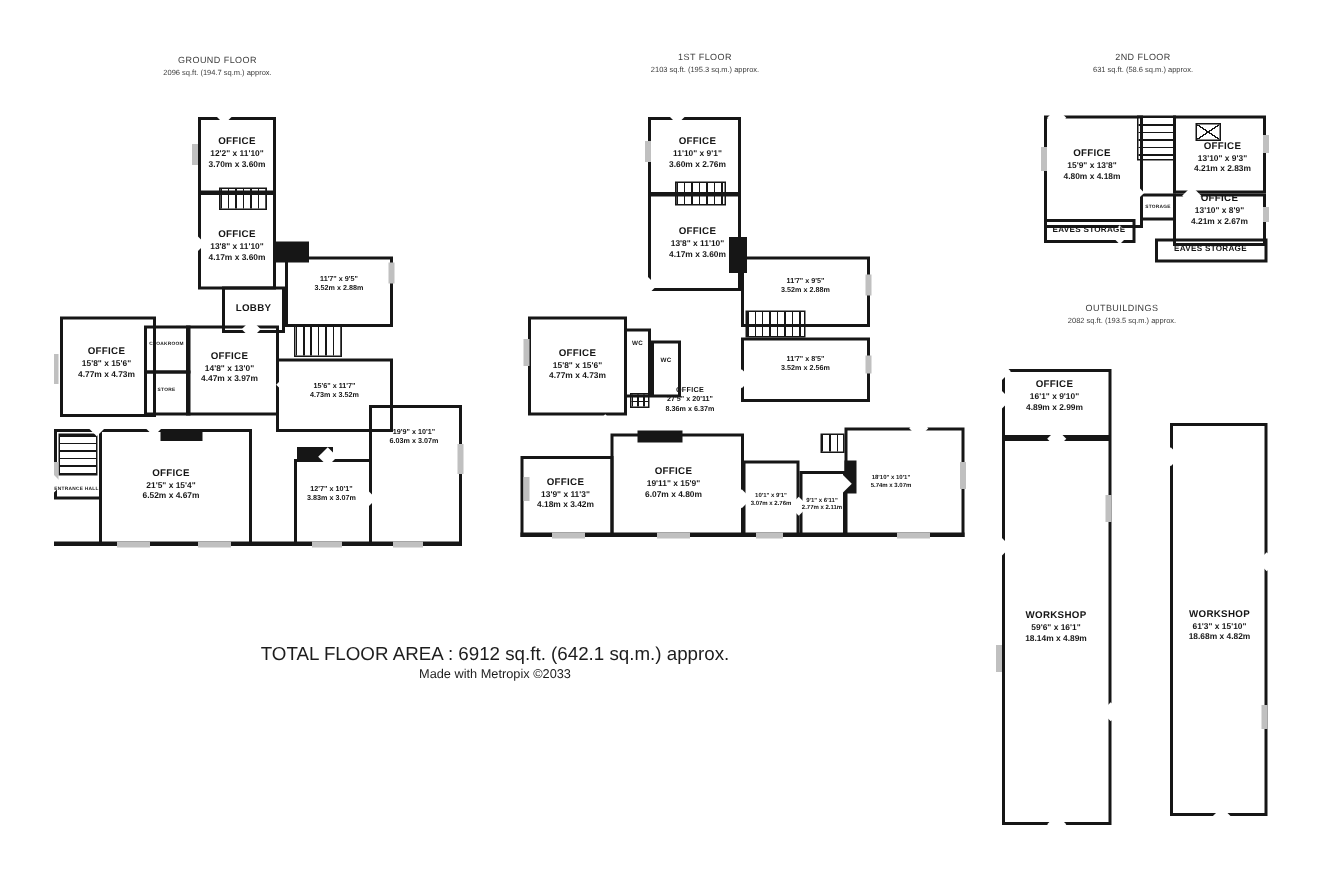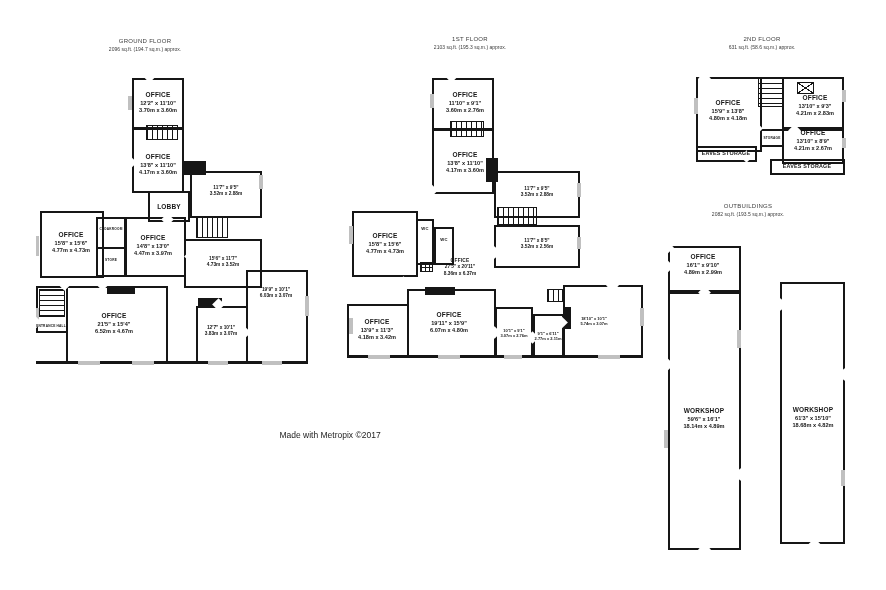--- a/index.html
+++ b/index.html
@@ -328,16 +328,17 @@
     <div class="rdim">59'6" x 16'1"</div>
     <div class="rdim">18.14m x 4.89m</div>
   </div>
   <div class="lbl" style="left:813px;top:418px">
     <div class="rname">WORKSHOP</div>
     <div class="rdim">61'3" x 15'10"</div>
     <div class="rdim">18.68m x 4.82m</div>
   </div>
 
   <div class="footer" style="left:330px;top:429px">
-    <div class="f3">Made with Metropix ©2017</div>
+    <div class="f1">TOTAL FLOOR AREA : 6912 sq.ft. (642.1 sq.m.) approx.</div>
+    <div class="f3">Made with Metropix ©2033</div>
   </div>
 
 </div>
 
 </body></html>

